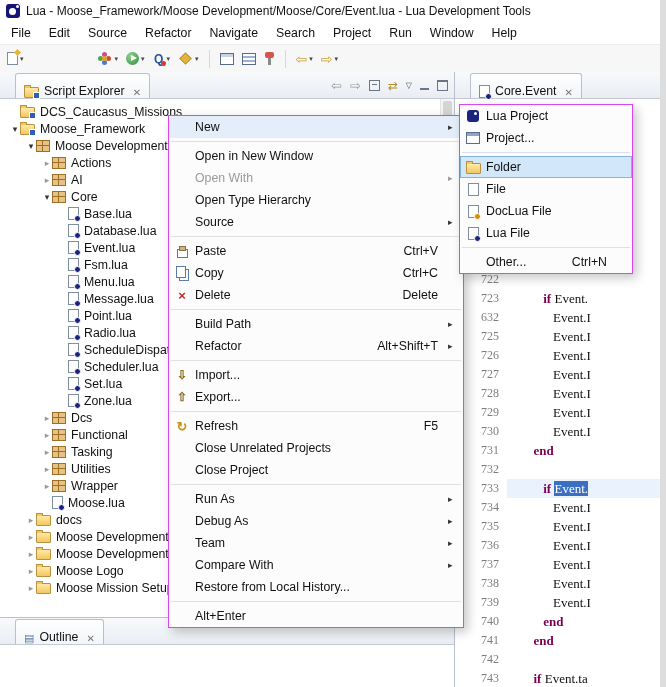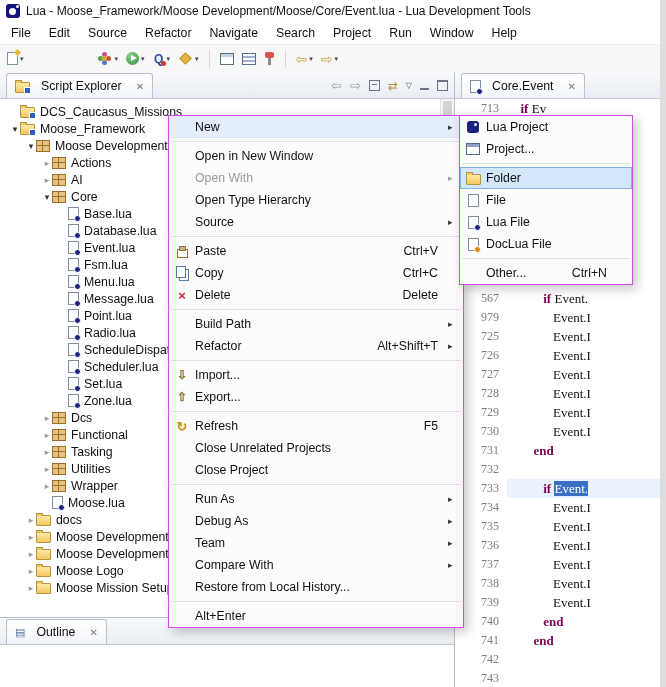--- a/index.html
+++ b/index.html
@@ -32,22 +32,22 @@
   .t-grid{width:12px;height:10px;border:1px solid #5a6a8a;background:linear-gradient(#c6d2e6 3px,#fff 3px)}
   .t-rows{width:12px;height:10px;border:1px solid #5a6a8a;background:repeating-linear-gradient(#fff 0 2px,#9fb2cf 2px 4px)}
   .t-pin{width:3px;height:7px;background:#8a8a8a;position:relative;margin:6px 4px 0 4px}
   .t-pin::before{content:"";position:absolute;top:-6px;left:-3px;width:9px;height:6px;background:#d9534f;border-radius:2px}
   .t-back,.t-forward{font-size:14px;color:#c8a23c;line-height:1}
   
   .leftpanel{position:absolute;top:72px;left:0;width:454px;bottom:0;background:#fff;border-right:1px solid #b9c0cc}
   .rightpanel{position:absolute;top:72px;left:455px;right:0;bottom:0;background:#fff}
   .viewtabbar{height:27px;box-sizing:border-box;background:linear-gradient(#f8f9fb,#e9edf2);
               border-bottom:1px solid #c3cad5;display:flex;align-items:flex-end;position:relative}
-  .vtab{height:25px;margin-left:6px;background:linear-gradient(#fff,#f2f5f9);border:1px solid #b9c0cc;border-bottom:none;
-        border-radius:3px 3px 0 0;display:flex;align-items:center;gap:11px;padding:0 8px;font-size:12.3px;box-sizing:border-box}
+  .vtab{height:25px;margin-left:15px;background:linear-gradient(#fff,#f2f5f9);border:1px solid #b9c0cc;border-bottom:none;
+        border-radius:3px 3px 0 0;display:flex;align-items:flex-end;gap:5px;padding:0 8px;font-size:12.3px;box-sizing:border-box}
   .vclose{font-size:10px;color:#777;margin-left:3px}
   .vtools{margin-left:auto;display:flex;align-items:center;gap:8px;padding:0 6px 6px 0}
   .v-back,.v-forward{font-size:13px;color:#9a9a9a;line-height:1}
   .v-collapse{width:9px;height:9px;border:1px solid #6a7688;position:relative}
   .v-collapse::before{content:"";position:absolute;left:2px;right:2px;top:3px;height:1px;background:#6a7688}
   .v-link{font-size:12px;color:#b08e2e;line-height:1}
   .v-menu{font-size:8px;color:#555}
   .v-min{width:9px;height:2px;background:#6a7688;margin-top:6px}
   .v-max{width:9px;height:8px;border:1px solid #6a7688;border-top-width:2px}
   
@@ -79,21 +79,21 @@
           font-family:Liberation Serif, serif;font-size:13px;overflow:hidden}
   .cl{height:19px;display:flex;align-items:center}
   .ln{width:44px;flex:none;text-align:right;padding-right:8px;color:#7d7d7d;font-size:12px}
   .ct{white-space:pre;flex:1;height:19px;line-height:19px;padding-left:7px}
   .ct.hl{background:#eaf2fd}
   .k{color:#7B0052;font-weight:bold}
   .sel{background:#3B6FC4;color:#fff}
   
   .menu{position:absolute;background:#fcfcfc;border:1px solid #d946ef;box-shadow:4px 4px 10px rgba(0,0,0,.22);font-size:12.3px;color:#111}
   #ctxmenu{left:168px;top:115px;width:294px;z-index:60}
-  #submenu{left:459px;top:115px;width:172px;z-index:61}
+  #submenu{left:459px;top:104px;width:172px;z-index:61}
   .mrow{height:22px;display:flex;align-items:center;padding-right:3px;box-sizing:border-box}
   #ctxmenu .mrow.hi{background:#e4eefb}
   #submenu .mrow.hi{background:#d3e7fb;box-shadow:inset 0 0 0 1px #84b3e6}
   .mrow.dis{color:#9a9a9a}
   .mic{width:26px;flex:none;display:flex;justify-content:center;align-items:center}
   .mlabel{flex:1}
   .maccel{padding-right:10px}
   .marrow{width:12px;flex:none;font-size:9px;color:#333}
   .dis .marrow{color:#9a9a9a}
   .msep{height:7px;display:flex;align-items:center;padding:0 2px}
@@ -389,25 +389,25 @@
         </div>
         <div class="cl">
           <span class="ln">721</span>
           <span class="ct"><span></span></span>
         </div>
         <div class="cl">
           <span class="ln">722</span>
           <span class="ct"><span></span></span>
         </div>
         <div class="cl">
-          <span class="ln">567</span>
+          <span class="ln">723</span>
           <span class="ct"><span>         </span><span class="k">if</span><span> Event.</span></span>
         </div>
         <div class="cl">
-          <span class="ln">979</span>
+          <span class="ln">632</span>
           <span class="ct"><span>            Event.I</span></span>
         </div>
         <div class="cl">
           <span class="ln">725</span>
           <span class="ct"><span>            Event.I</span></span>
         </div>
         <div class="cl">
           <span class="ln">726</span>
           <span class="ct"><span>            Event.I</span></span>
         </div>
@@ -470,20 +470,21 @@
         <div class="cl">
           <span class="ln">741</span>
           <span class="ct"><span>      </span><span class="k">end</span></span>
         </div>
         <div class="cl">
           <span class="ln">742</span>
           <span class="ct"><span></span></span>
         </div>
         <div class="cl">
           <span class="ln">743</span>
+          <span class="ct"><span>      </span><span class="k">if</span><span> Event.ta</span></span>
         </div>
       </div>
   </div>
 
   <div class="menu" id="ctxmenu">
       <div class="mrow hi">
         <span class="mic"></span>
         <span class="mlabel">New</span>
         <span class="maccel"></span>
         <span class="marrow">▸</span>
@@ -656,31 +657,31 @@
       <div class="mrow">
         <span class="mic">
           <span class="i-page"></span>
         </span>
         <span class="mlabel">File</span>
         <span class="maccel"></span>
         <span class="marrow"></span>
       </div>
       <div class="mrow">
         <span class="mic">
+          <span class="i-page i-doc"></span>
+        </span>
+        <span class="mlabel">DocLua File</span>
+        <span class="maccel"></span>
+        <span class="marrow"></span>
+      </div>
+      <div class="mrow">
+        <span class="mic">
           <span class="i-page i-lua"></span>
         </span>
         <span class="mlabel">Lua File</span>
-        <span class="maccel"></span>
-        <span class="marrow"></span>
-      </div>
-      <div class="mrow">
-        <span class="mic">
-          <span class="i-page i-doc"></span>
-        </span>
-        <span class="mlabel">DocLua File</span>
         <span class="maccel"></span>
         <span class="marrow"></span>
       </div>
       <div class="msep"></div>
       <div class="mrow">
         <span class="mic"></span>
         <span class="mlabel">Other...</span>
         <span class="maccel">Ctrl+N</span>
         <span class="marrow"></span>
       </div>

